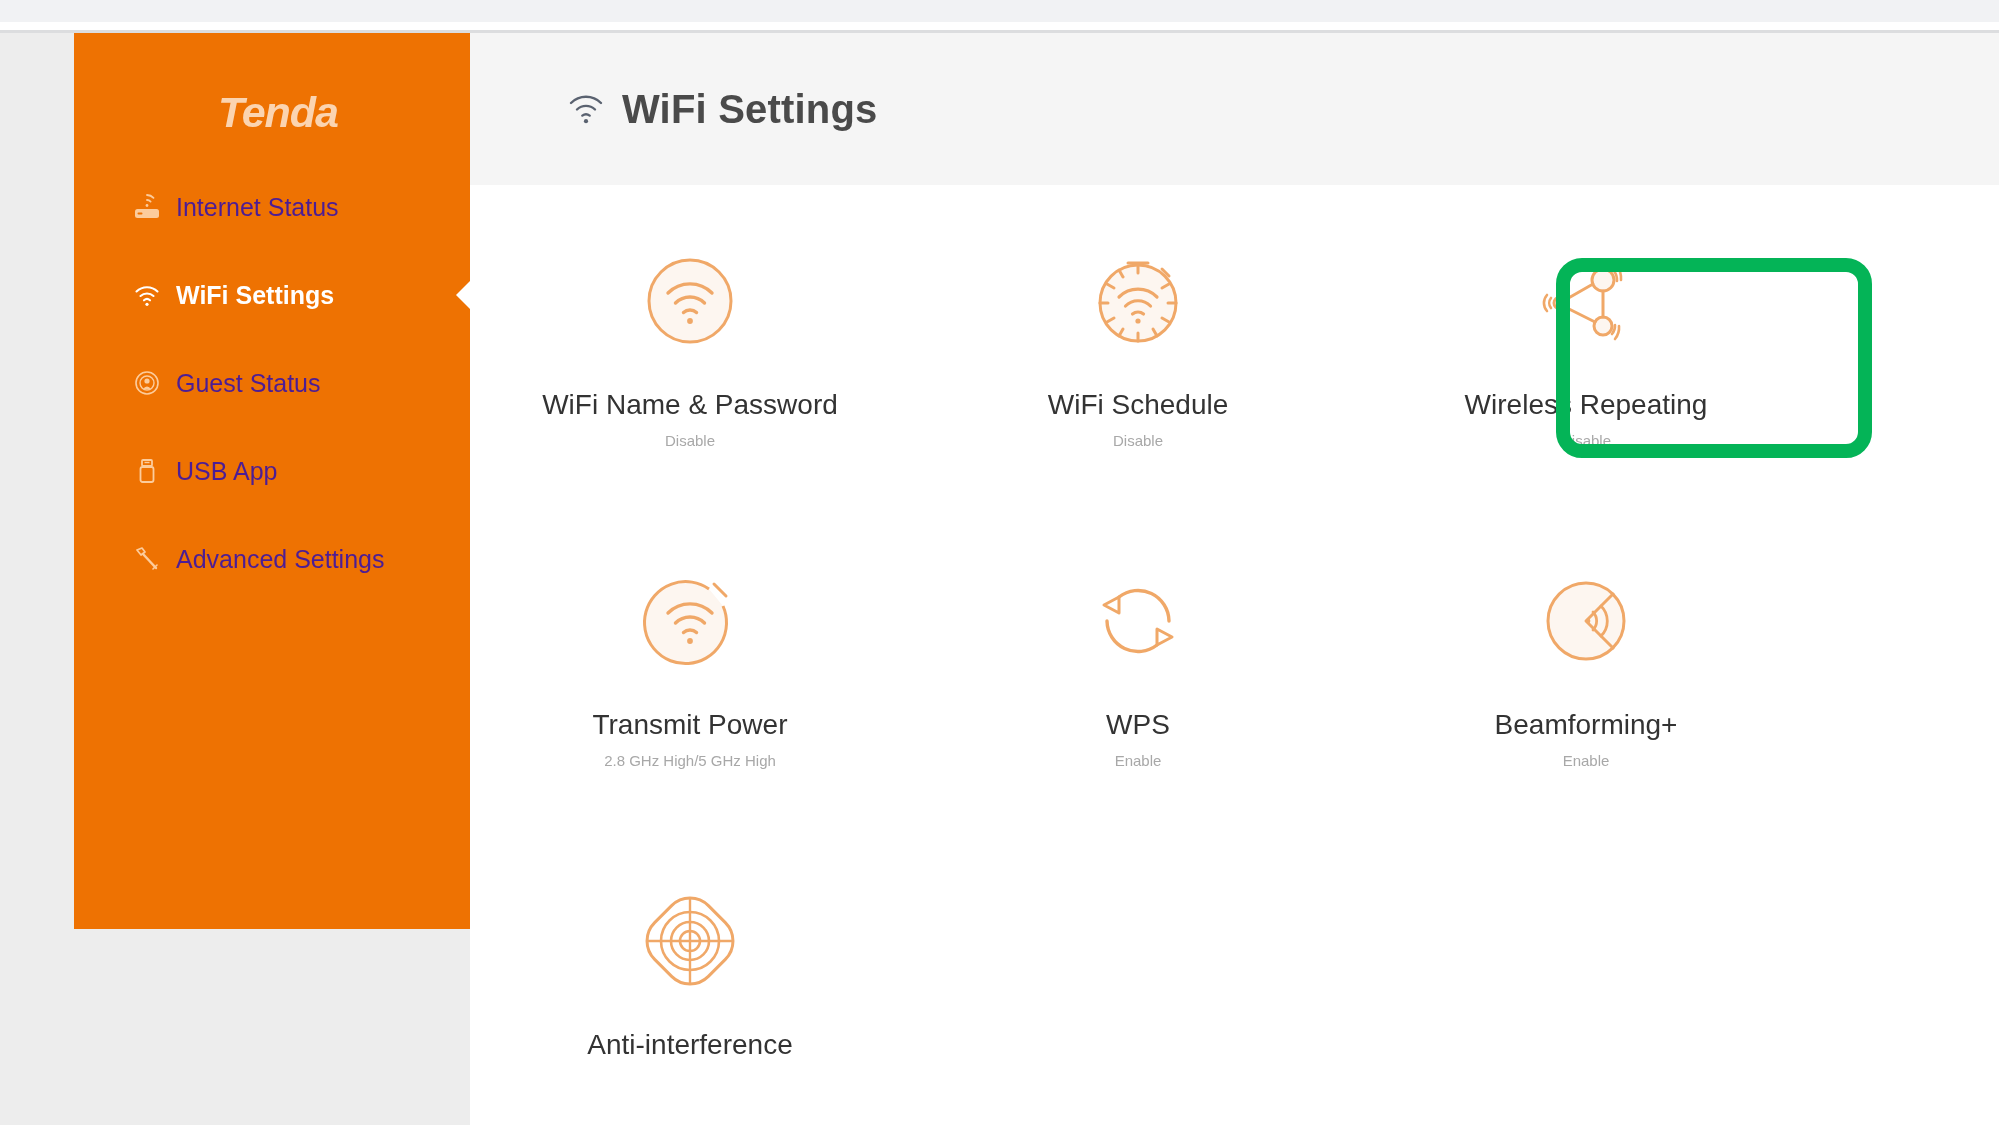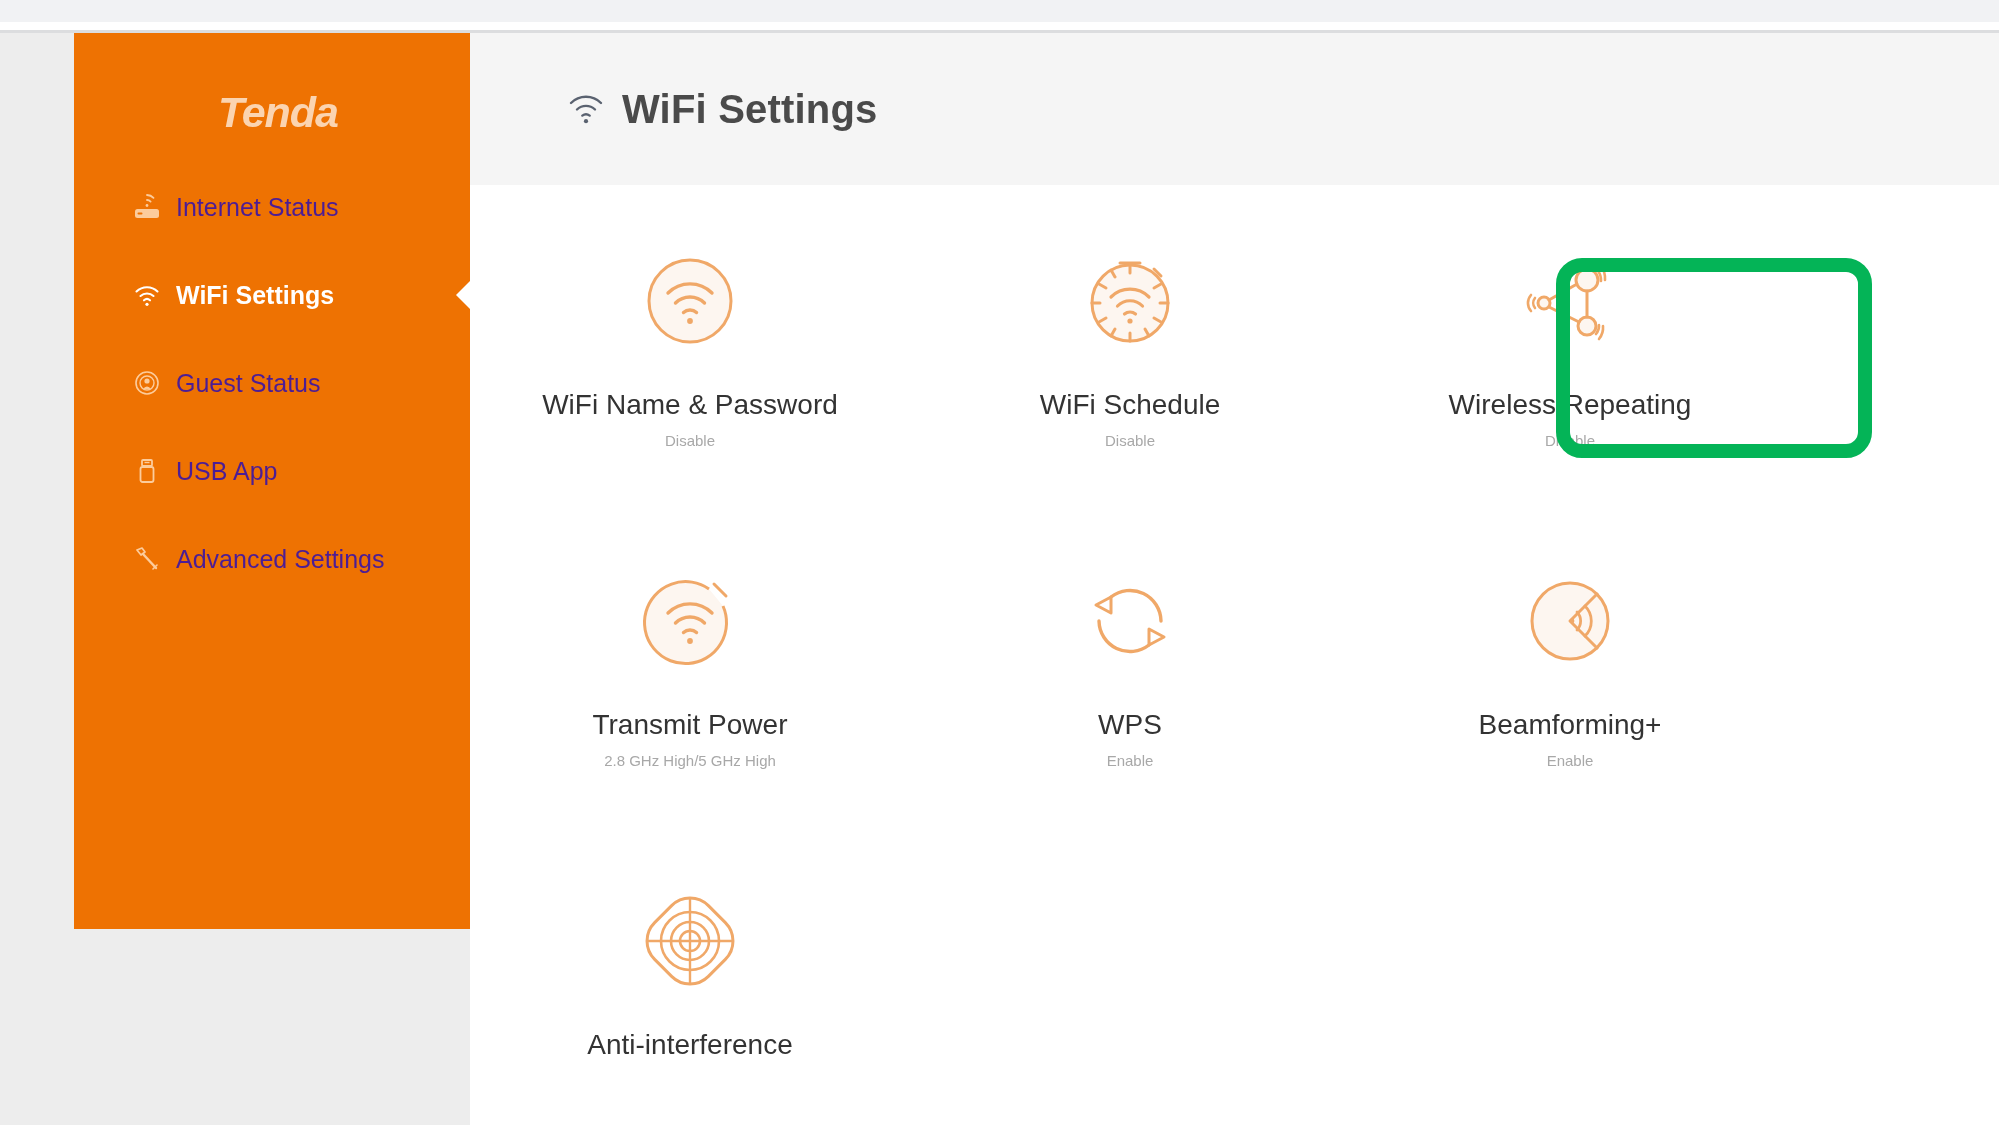--- a/index.html
+++ b/index.html
@@ -111,21 +111,21 @@
     letter-spacing: 0.2px;
   }
 
   
   #card-grid {
     position: absolute;
     left: 0; top: 152px;
     width: 100%;
     padding: 34px 0 0 0;
   }
-  .card-row { display: flex; }
+  .card-row { display: flex; gap: 8px; }
   .card {
     width: 440px;
     height: 320px;
     display: flex;
     flex-direction: column;
     align-items: center;
     justify-content: flex-start;
     padding-top: 22px;
     cursor: pointer;
     position: relative;

